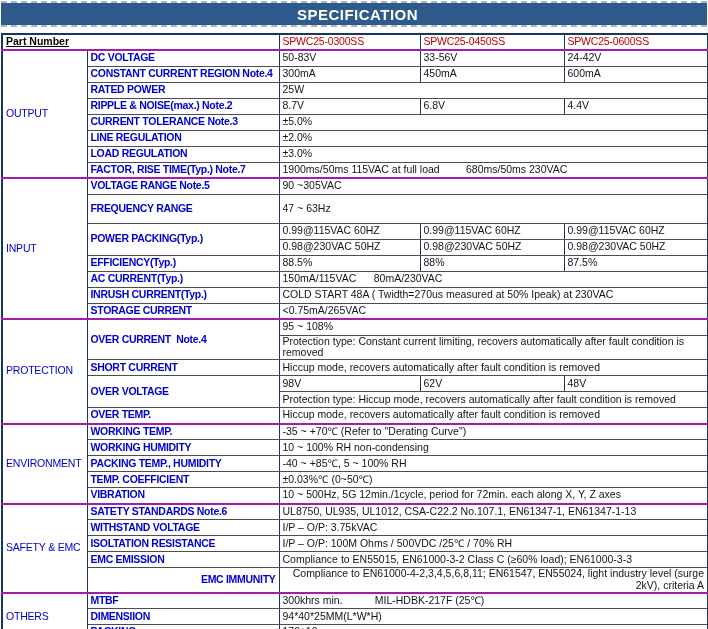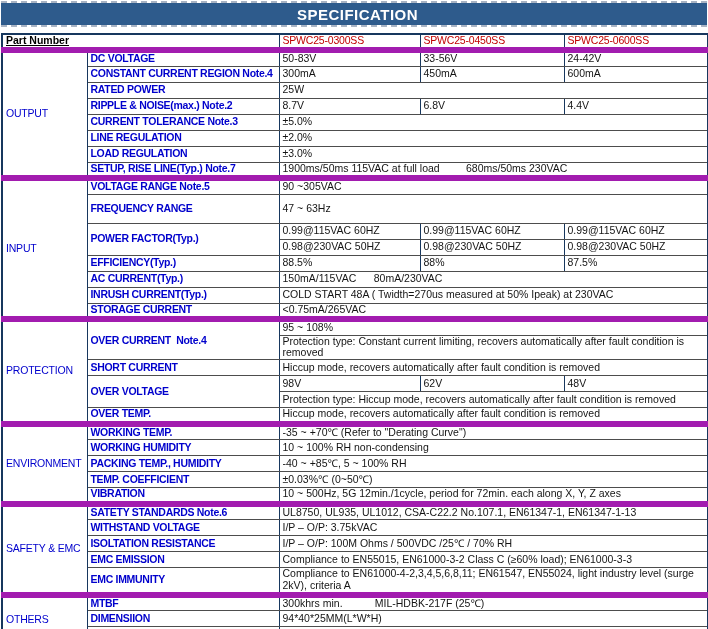--- a/index.html
+++ b/index.html
@@ -27,21 +27,21 @@
     border:2px solid #17375E;
   }
   table.spec td{
     border-left:1px solid #17375E;border-right:1px solid #17375E;
     border-top:1px solid #4d4d4d;border-bottom:1px solid #4d4d4d;
     font-size:10.5px;line-height:1.12;
     padding:0 3px;vertical-align:middle;
     overflow:hidden;white-space:pre-wrap;
   }
   table.spec tr{height:16px;}
-  tr.section-start td{border-top:6px solid #a21caf;}
+  tr.section-start td{border-top:2px solid #a21caf;}
   td.group{
     color:#0000CC;font-weight:normal;font-size:11px;
     border-right:2px solid #17375E;letter-spacing:-0.2px;
     vertical-align:middle;
   }
   td.label{color:#0000CC;font-weight:bold;letter-spacing:-0.3px;}
   td.partlabel{color:#000000;font-weight:bold;font-size:11px;text-decoration:underline;}
   td.part{color:#C00000;font-weight:normal;letter-spacing:-0.2px;}
   td.value{color:#141414;}
 </style>
@@ -98,34 +98,34 @@
       </tr>
       <tr>
         <td class="label" rowspan="1">LINE REGULATION</td>
         <td class="value" colspan="3">±2.0%</td>
       </tr>
       <tr>
         <td class="label" rowspan="1">LOAD REGULATION</td>
         <td class="value" colspan="3">±3.0%</td>
       </tr>
       <tr>
-        <td class="label" rowspan="1">SETUP, RISE LINE(Typ.) Note.7</td>
+        <td class="label" rowspan="1">FACTOR, RISE TIME(Typ.) Note.7</td>
         <td class="value" colspan="3">1900ms/50ms 115VAC at full load         680ms/50ms 230VAC</td>
       </tr>
       <tr class="section-start">
         <td class="group" rowspan="8">INPUT</td>
         <td class="label" rowspan="1">VOLTAGE RANGE Note.5</td>
         <td class="value" colspan="3">90 ~305VAC</td>
       </tr>
       <tr style="height: 29px;">
         <td class="label" rowspan="1">FREQUENCY RANGE</td>
         <td class="value" colspan="3">47 ~ 63Hz</td>
       </tr>
       <tr>
-        <td class="label" rowspan="2">POWER FACTOR(Typ.)</td>
+        <td class="label" rowspan="2">POWER PACKING(Typ.)</td>
         <td class="value">0.99@115VAC 60HZ</td>
         <td class="value">0.99@115VAC 60HZ</td>
         <td class="value">0.99@115VAC 60HZ</td>
       </tr>
       <tr>
         <td class="value">0.98@230VAC 50HZ</td>
         <td class="value">0.98@230VAC 50HZ</td>
         <td class="value">0.98@230VAC 50HZ</td>
       </tr>
       <tr>
@@ -202,21 +202,21 @@
         <td class="value" colspan="3">I/P – O/P: 3.75kVAC</td>
       </tr>
       <tr>
         <td class="label" rowspan="1">ISOLTATION RESISTANCE</td>
         <td class="value" colspan="3">I/P – O/P: 100M Ohms / 500VDC /25℃ / 70% RH</td>
       </tr>
       <tr>
         <td class="label" rowspan="1">EMC EMISSION</td>
         <td class="value" colspan="3">Compliance to EN55015, EN61000-3-2 Class C (≥60% load); EN61000-3-3</td>
       </tr>
-      <tr style="height: 24px;">
+      <tr style="height: 24px; text-align: right;">
         <td class="label" rowspan="1">EMC IMMUNITY</td>
         <td class="value" colspan="3">Compliance to EN61000-4-2,3,4,5,6,8,11; EN61547, EN55024, light industry level (surge 2kV), criteria A</td>
       </tr>
       <tr class="section-start">
         <td class="group" rowspan="3">OTHERS</td>
         <td class="label" rowspan="1">MTBF</td>
         <td class="value" colspan="3">300khrs min.           MIL-HDBK-217F (25℃)</td>
       </tr>
       <tr>
         <td class="label" rowspan="1">DIMENSIION</td>

